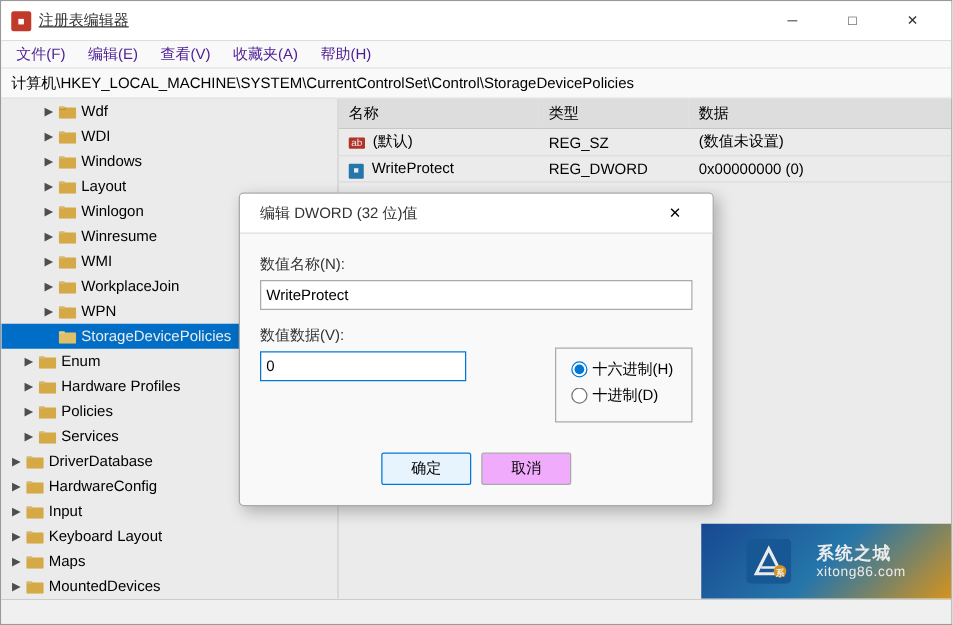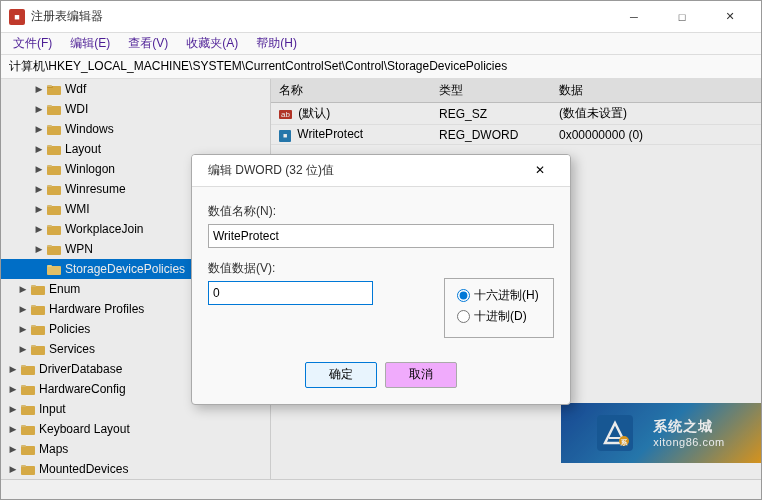--- a/index.html
+++ b/index.html
@@ -40,20 +40,21 @@
       border-radius: 2px;
       display: flex;
       align-items: center;
       justify-content: center;
       color: white;
       font-size: 9px;
     }
     .title-text {
       font-size: 12px;
       color: #333;
+      text-decoration: underline;
     }
     .window-controls {
       display: flex;
       gap: 2px;
     }
     .win-btn {
       width: 46px;
       height: 28px;
       border: none;
       background: transparent;
@@ -309,21 +310,21 @@
       border-radius: 2px;
     }
     .modal-btn.primary {
       background: #e8f4fd;
       border-color: #0078d7;
     }
 
     
     .watermark {
       position: absolute;
-      bottom: 16px;
+      bottom: 0;
       right: 0;
       width: 200px;
       height: 60px;
       background: linear-gradient(135deg, #1a4f9e 0%, #2980b9 50%, #e8a020 100%);
       display: flex;
       align-items: center;
       justify-content: center;
       gap: 20px;
       padding: 6px;
     }

